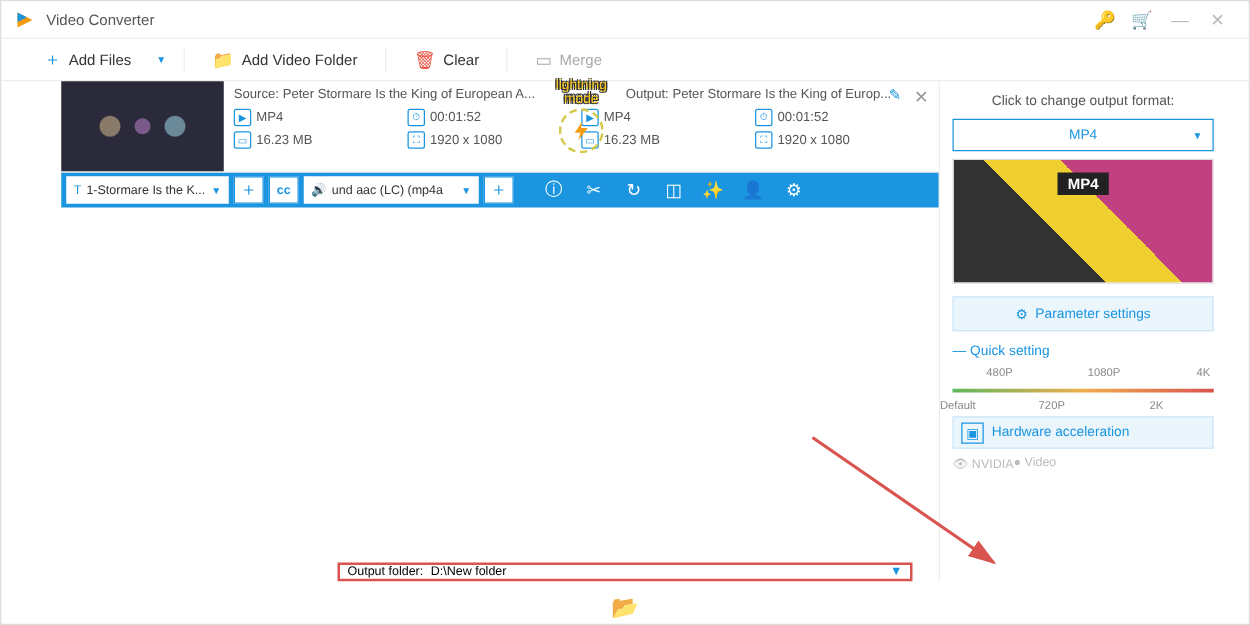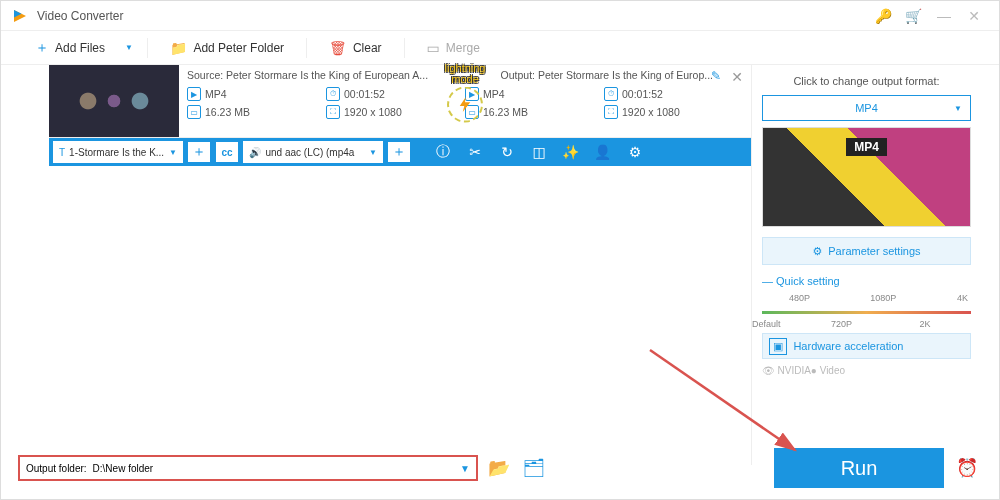--- a/index.html
+++ b/index.html
@@ -44,21 +44,21 @@
 .preview::before { content: "MP4"; position: absolute; top: 10px; background: #222; color: #fff; padding: 2px 8px; font-weight: bold; font-size: 12px; }
 .ps-btn { border: 1px solid #cde6f7; background: #eaf5fc; height: 28px; display: flex; align-items: center; justify-content: center; color: #1B95E0; cursor: pointer; margin-bottom: 10px; }
 .qs-label { color: #1B95E0; margin-bottom: 4px; }
 .qs-label::before { content: "— "; }
 .slider { height: 40px; position: relative; margin-bottom: 2px; }
 .slider-track { position: absolute; top: 20px; left: 0; right: 0; height: 3px; background: linear-gradient(to right, #5cb85c 0%, #f0ad4e 50%, #d9534f 100%); }
 .slider-tick { position: absolute; top: 2px; font-size: 9px; color: #888; width: 30px; text-align: center; margin-left: -15px; }
 .slider-tick.b { top: 28px; }
 .hw { border: 1px solid #cde6f7; background: #eaf5fc; height: 26px; display: flex; align-items: center; padding: 0 6px; color: #1B95E0; cursor: pointer; margin-bottom: 6px; gap: 6px; }
 .chip-row { display: flex; color: #bbb; font-size: 10px; }
-.footer { position: absolute; bottom: 14px; left: 18px; right: 18px; height: 36px; display: flex; align-items: center; gap: 10px; }
+.footer { position: absolute; bottom: 14px; left: 18px; right: 18px; height: 36px; display: flex; align-items: center; gap: 10px; flex-direction: column; }
 .of-box { border: 2px solid #d9534f; height: 26px; display: flex; align-items: center; padding: 0 6px; width: 460px; font-size: 10px; }
 .of-box label { margin-right: 6px; }
 .of-box .val { flex: 1; }
 .of-box .dd { color: #1B95E0; font-size: 10px; }
 .f-ic { color: #1B95E0; font-size: 18px; cursor: pointer; width: 24px; text-align: center; }
 .run { background: #1B95E0; color: #fff; width: 170px; height: 40px; display: flex; align-items: center; justify-content: center; font-size: 20px; cursor: pointer; margin-left: auto; }
 .alarm { color: #1B95E0; font-size: 18px; cursor: pointer; width: 28px; text-align: center; }
 .arrow { position: absolute; pointer-events: none; }
 </style>
 </head>
@@ -79,21 +79,21 @@
 
   <div class="toolbar">
     <div class="tbtn">
         <span class="ic blue">＋</span>
         <span>Add Files</span>
       </div>
     <span class="blue" style="font-size:8px;padding:0 6px;cursor:pointer">▼</span>
     <div class="sep"></div>
     <div class="tbtn">
         <span class="ic blue">📁</span>
-        <span>Add Peter Folder</span>
+        <span>Add Video Folder</span>
       </div>
     <div class="sep"></div>
     <div class="tbtn">
         <span class="ic red">🗑</span>
         <span>Clear</span>
       </div>
     <div class="sep"></div>
     <div class="tbtn gray">
         <span class="ic">▭</span>
         <span>Merge</span>

